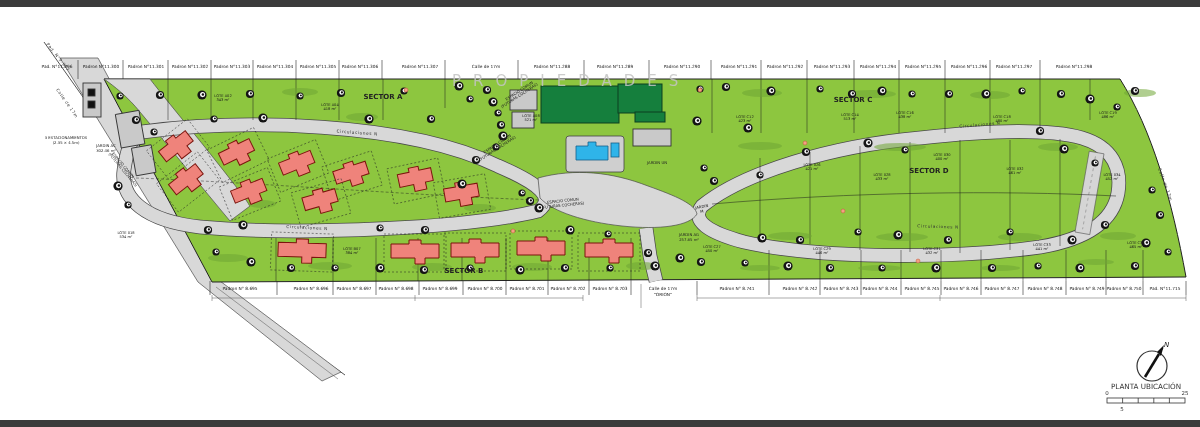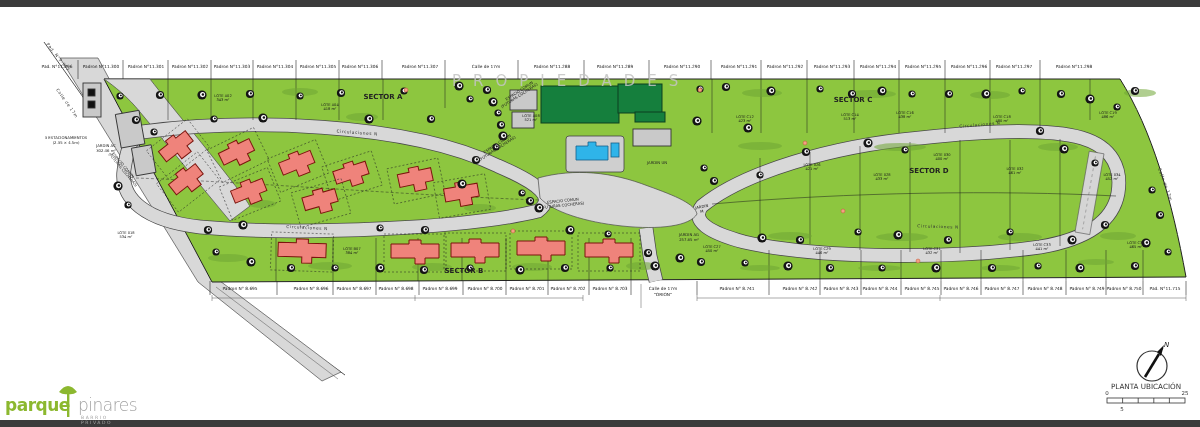--- a/index.html
+++ b/index.html
@@ -883,22 +883,13 @@
         <line x1="1138.2" y1="398" x2="1138.2" y2="403"></line>
         <line x1="1153.8" y1="398" x2="1153.8" y2="403"></line>
         <line x1="1169.4" y1="398" x2="1169.4" y2="403"></line>
       </g>
       <text x="1107" y="395" font-size="5.5" fill="#333" text-anchor="middle">0</text>
       <text x="1185" y="395" font-size="5.5" fill="#333" text-anchor="middle">25</text>
       <text x="1122" y="411" font-size="5.5" fill="#333" text-anchor="middle">5</text>
     </g>
   </svg>
 
-  <div class="logo">
-    <span class="logo-word1">parque</span>
-    <svg class="logo-tree" width="22" height="36" viewBox="0 0 22 36">
-      <path d="M2,9 Q11,-3 20,9 Q16,12 11,11 Q6,12 2,9 Z" fill="#8cb82f"></path>
-      <rect x="10" y="8" width="2.4" height="26" fill="#8cb82f"></rect>
-    </svg>
-    <span class="logo-word2">pinares</span>
-    <div class="logo-sub">BARRIO PRIVADO</div>
-  </div>
 </div>
 
 </body></html>

